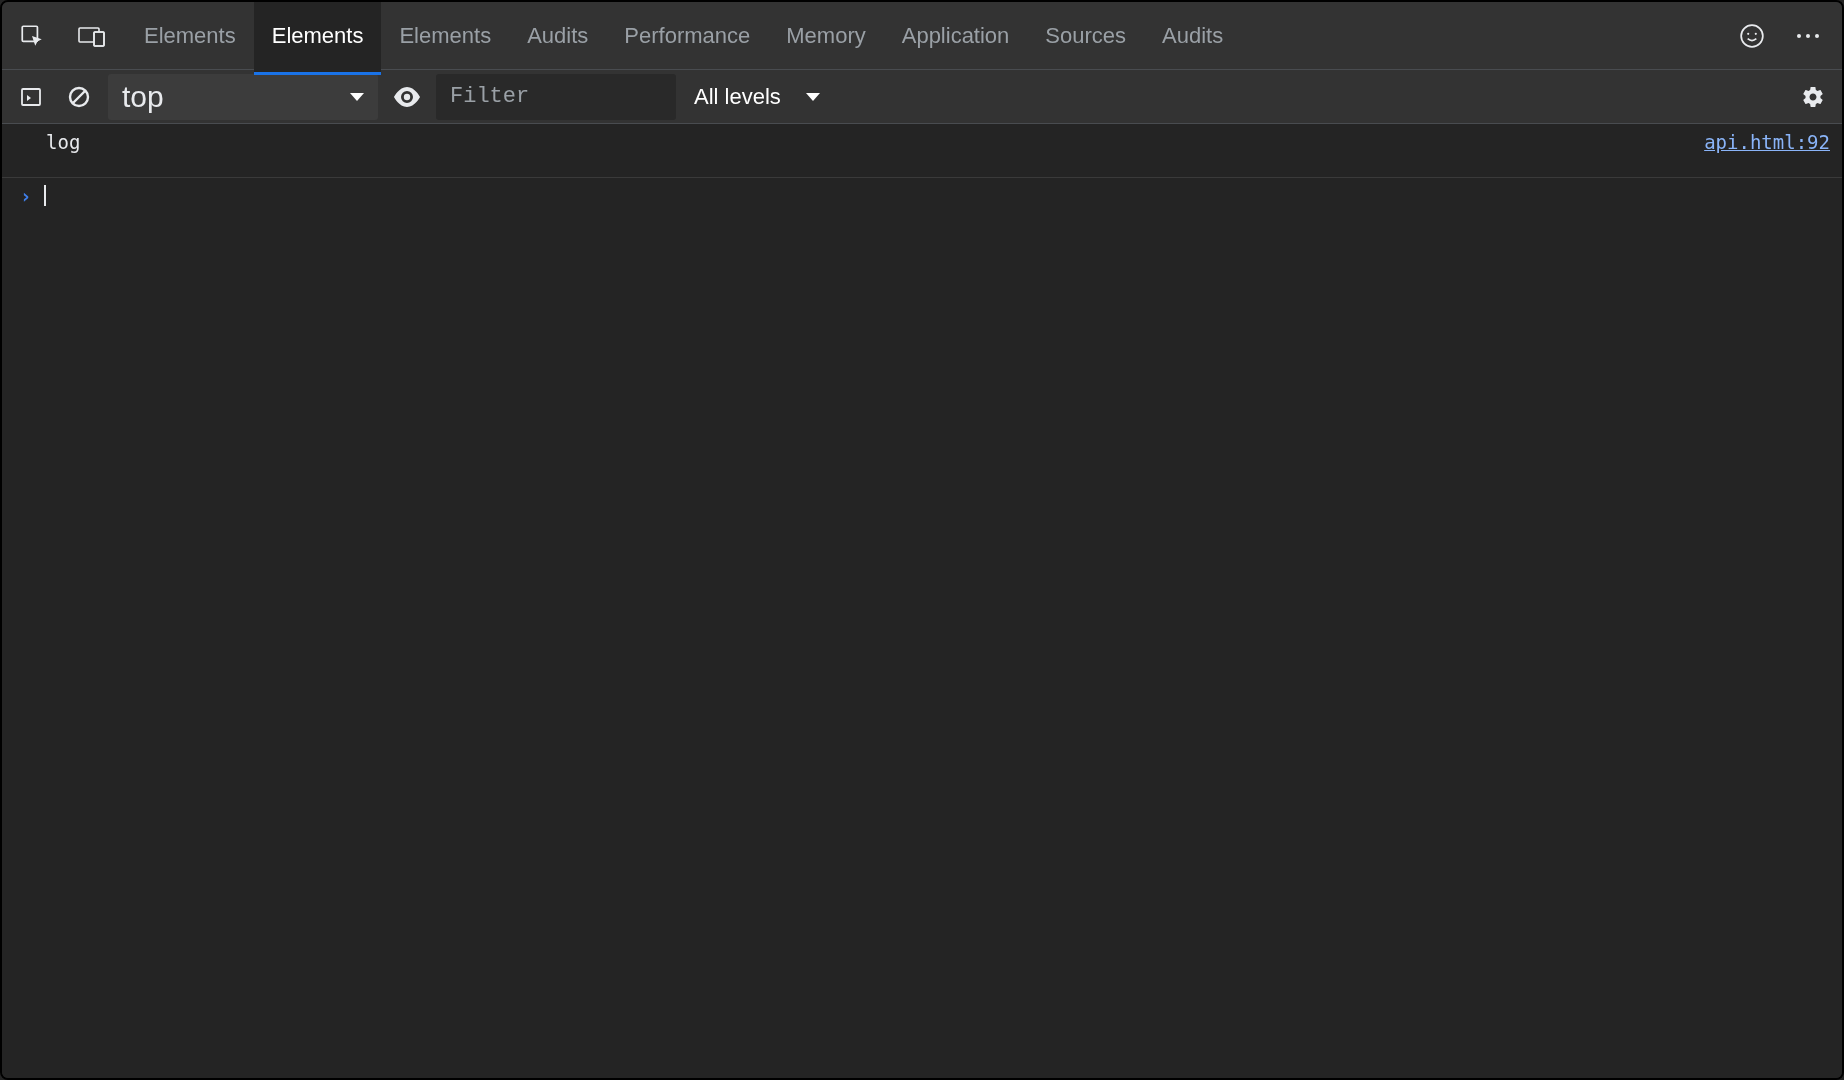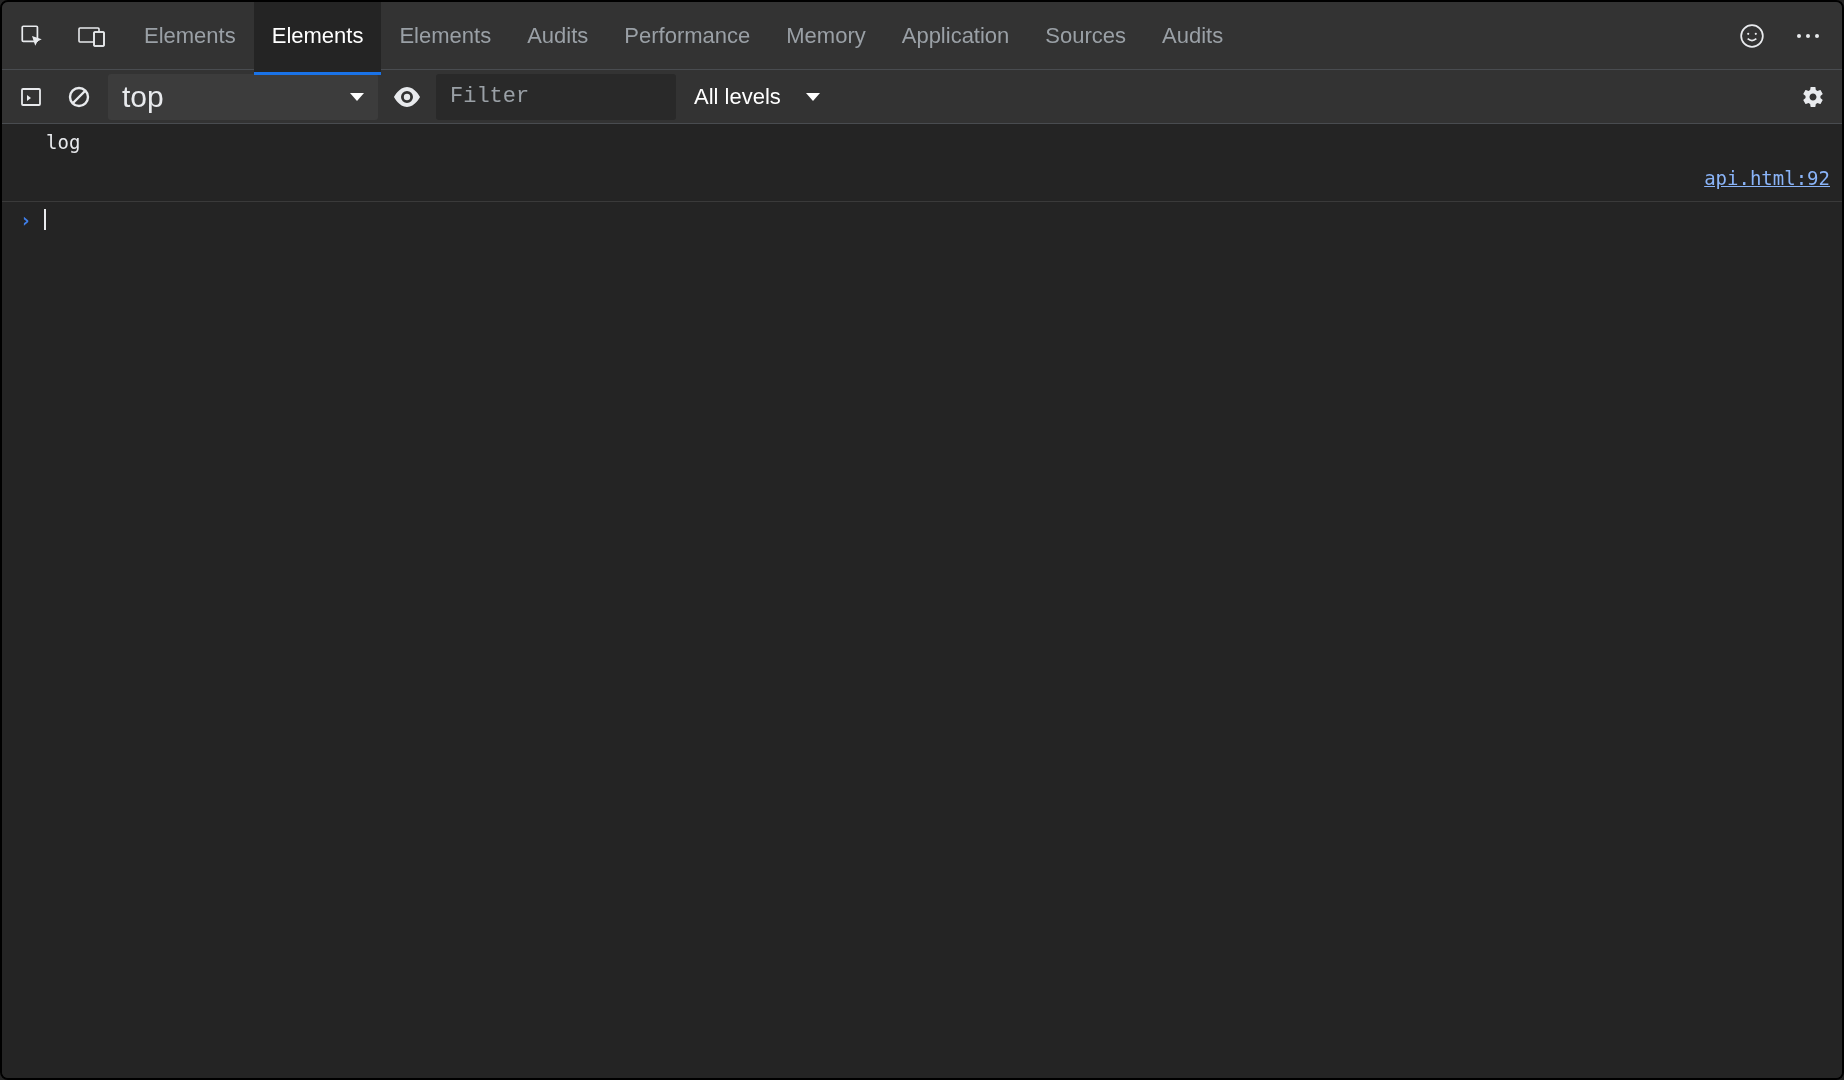--- a/index.html
+++ b/index.html
@@ -153,37 +153,36 @@
     background: #242424;
     font-family: Menlo, Consolas, monospace;
     font-size: 19px;
     line-height: 1.5;
     overflow: auto;
   }
   .log-row {
     display: flex;
     align-items: flex-start;
     border-bottom: 1px solid #3a3a3a;
-    padding: 4px 12px 8px 4px;
+    padding: 4px 12px 20px 4px;
   }
   .log-row .gutter {
     width: 36px;
     flex-shrink: 0;
   }
   .log-row .msg {
     flex: 1;
     color: #e8eaed;
     padding-left: 4px;
   }
   .log-row .src-link {
     color: #8ab4f8;
     text-decoration: underline;
     cursor: pointer;
     white-space: nowrap;
-    margin-top: 36px;
   }
   .prompt-row {
     display: flex;
     align-items: center;
     padding: 4px 12px 4px 4px;
   }
   .prompt-row .chev {
     width: 36px;
     text-align: left;
     padding-left: 14px;

